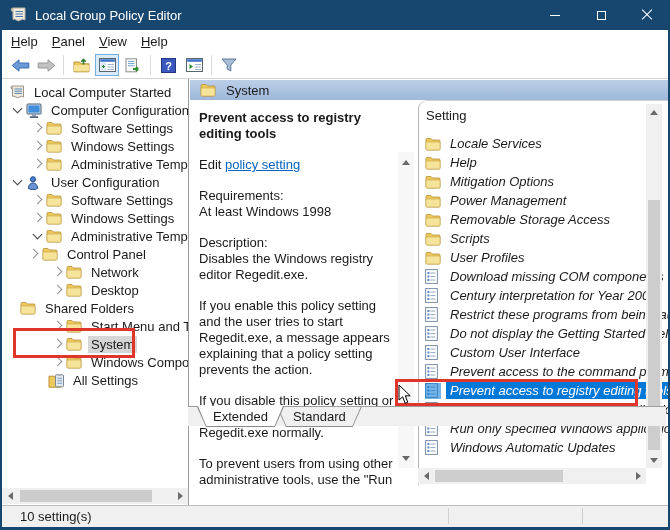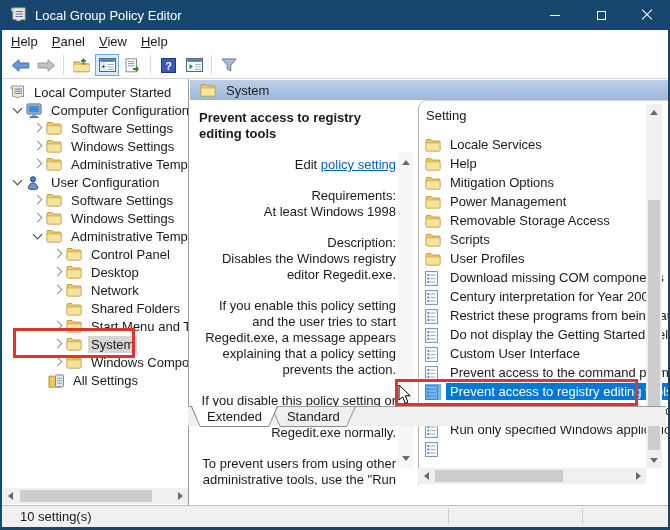--- a/index.html
+++ b/index.html
@@ -63,42 +63,42 @@
   .vthumb { position:absolute; left:2px; width:12px; background:#cdcdcd; }
 
   
   .right-region { position:absolute; left:188px; top:0; width:478px; height:426px; background:#fff; }
   .band { position:absolute; left:0; top:1px; width:478px; height:20px; background:linear-gradient(180deg,#bccfe8,#9db8da); display:flex; align-items:center; padding-left:10px; }
   .band .b-title { margin-left:10px; }
 
   
   .desc-pane { position:absolute; left:0; top:21px; width:210px; height:385px; overflow:hidden; padding:10px 4px 0 9px; }
   .desc-pane h3 { font-size:13px; line-height:16px; margin-bottom:15px; }
-  .desc-pane p { line-height:16px; margin-bottom:15px;text-align:right; }
+  .desc-pane p { line-height:16px; margin-bottom:15px; }
   .desc-pane .tight { margin-bottom:0; }
   .link { color:#0563c1; text-decoration:underline; }
   .vscroll { position:absolute; background:#f0f0f0; width:16px; }
   .vs-desc { left:208px; top:73px; height:316px; background:#f7f7f7; }
 
   
   .list-panel { position:absolute; left:228px; top:21px; width:250px; height:385px; background:#fff; border-left:1px solid #b5b5b5; border-top:1px solid #cfcfcf; border-top-left-radius:9px; overflow:hidden; }
   .list-header { padding:7px 0 0 7px; height:27px; }
   .list-rows { position:absolute; left:0; top:33px; width:250px; }
-  .list-row { display:flex; align-items:flex-end; height:19px; white-space:nowrap; padding-left:6px; }
+  .list-row { display:flex; align-items:center; height:19px; white-space:nowrap; padding-left:6px;font-style:italic; }
   .l-icon { width:16px; height:16px; flex:0 0 16px; display:flex; align-items:center; position:relative; }
   .l-icon.tint::after { content:""; position:absolute; inset:0; background:rgba(0,120,215,.55); }
   .l-label { margin-left:5px; padding:1px 4px; }
   .l-label.sel { background:#0078d7; color:#fff; }
 
   
   .list-vscroll { position:absolute; left:456px; top:25px; width:16px; height:364px; background:#f0f0f0; }
   .list-hscroll { position:absolute; left:228px; top:389px; width:228px; height:16px; background:#f0f0f0; }
 
   
-  .tabrow { position:absolute; left:188px; top:406px; width:478px; height:20px; background:#f0f0f0; border-top:1px solid #9d9d9d; display:flex; padding-left:3px; }
+  .tabrow { position:absolute; left:188px; top:406px; width:478px; height:20px; background:#f0f0f0; border-top:1px solid #9d9d9d; display:flex; padding-left:9px; }
   .tab { position:relative; height:20px; margin-right:-7px; }
   .tab .shape { position:absolute; inset:0; background:#8c8c8c; clip-path:polygon(0 0,100% 0,calc(100% - 9px) 100%,9px 100%); }
   .tab .inner { position:absolute; left:1px; right:1px; top:0; bottom:1px; background:#f0f0f0; clip-path:polygon(0 0,100% 0,calc(100% - 8.4px) 100%,8.4px 100%); }
   .tab.active .inner { background:#fff; top:-1px; }
   .tab .lbl { position:relative; z-index:2; display:block; text-align:center; line-height:19px; padding:0 16px; }
   .tab.active { z-index:2; }
 
   
   .statusbar { position:absolute; left:0; top:505px; width:670px; height:22px; background:#f0f0f0; border-top:1px solid #bdbdbd; display:flex; align-items:center; }
   .statusbar .stxt { margin-left:20px; }
@@ -328,51 +328,51 @@
           <div class="tree-row" style="padding-left: 26px;">
             <span class="chev expanded"></span>
             <span class="t-icon">
               <svg width="16" height="14" viewBox="0 0 16 14">
                 <path d="M1 2.5 C1 1.9 1.4 1.5 2 1.5 L6 1.5 L7.5 3 L14 3 C14.6 3 15 3.4 15 4 L15 12 C15 12.6 14.6 13 14 13 L2 13 C1.4 13 1 12.6 1 12 Z" fill="#edc95c" stroke="#b69137" stroke-width="0.8"></path>
                 <path d="M1 5 L15 5 L15 12 C15 12.6 14.6 13 14 13 L2 13 C1.4 13 1 12.6 1 12 Z" fill="#f7e49b" stroke="#c8a348" stroke-width="0.6"></path>
               </svg>
             </span>
             <span class="t-label">Administrative Templat</span>
           </div>
+          <div class="tree-row" style="padding-left: 22px;">
+            <span class="chev"></span>
+            <span class="t-icon">
+              <svg width="16" height="14" viewBox="0 0 16 14">
+                <path d="M1 2.5 C1 1.9 1.4 1.5 2 1.5 L6 1.5 L7.5 3 L14 3 C14.6 3 15 3.4 15 4 L15 12 C15 12.6 14.6 13 14 13 L2 13 C1.4 13 1 12.6 1 12 Z" fill="#edc95c" stroke="#b69137" stroke-width="0.8"></path>
+                <path d="M1 5 L15 5 L15 12 C15 12.6 14.6 13 14 13 L2 13 C1.4 13 1 12.6 1 12 Z" fill="#f7e49b" stroke="#c8a348" stroke-width="0.6"></path>
+              </svg>
+            </span>
+            <span class="t-label">Control Panel</span>
+          </div>
           <div class="tree-row" style="padding-left: 46px;">
             <span class="chev"></span>
             <span class="t-icon">
               <svg width="16" height="14" viewBox="0 0 16 14">
                 <path d="M1 2.5 C1 1.9 1.4 1.5 2 1.5 L6 1.5 L7.5 3 L14 3 C14.6 3 15 3.4 15 4 L15 12 C15 12.6 14.6 13 14 13 L2 13 C1.4 13 1 12.6 1 12 Z" fill="#edc95c" stroke="#b69137" stroke-width="0.8"></path>
                 <path d="M1 5 L15 5 L15 12 C15 12.6 14.6 13 14 13 L2 13 C1.4 13 1 12.6 1 12 Z" fill="#f7e49b" stroke="#c8a348" stroke-width="0.6"></path>
               </svg>
             </span>
-            <span class="t-label">Control Panel</span>
+            <span class="t-label">Network</span>
           </div>
           <div class="tree-row" style="padding-left: 46px;">
             <span class="chev"></span>
             <span class="t-icon">
               <svg width="16" height="14" viewBox="0 0 16 14">
                 <path d="M1 2.5 C1 1.9 1.4 1.5 2 1.5 L6 1.5 L7.5 3 L14 3 C14.6 3 15 3.4 15 4 L15 12 C15 12.6 14.6 13 14 13 L2 13 C1.4 13 1 12.6 1 12 Z" fill="#edc95c" stroke="#b69137" stroke-width="0.8"></path>
                 <path d="M1 5 L15 5 L15 12 C15 12.6 14.6 13 14 13 L2 13 C1.4 13 1 12.6 1 12 Z" fill="#f7e49b" stroke="#c8a348" stroke-width="0.6"></path>
               </svg>
             </span>
             <span class="t-label">Desktop</span>
           </div>
-          <div class="tree-row" style="padding-left: 46px;">
-            <span class="chev"></span>
-            <span class="t-icon">
-              <svg width="16" height="14" viewBox="0 0 16 14">
-                <path d="M1 2.5 C1 1.9 1.4 1.5 2 1.5 L6 1.5 L7.5 3 L14 3 C14.6 3 15 3.4 15 4 L15 12 C15 12.6 14.6 13 14 13 L2 13 C1.4 13 1 12.6 1 12 Z" fill="#edc95c" stroke="#b69137" stroke-width="0.8"></path>
-                <path d="M1 5 L15 5 L15 12 C15 12.6 14.6 13 14 13 L2 13 C1.4 13 1 12.6 1 12 Z" fill="#f7e49b" stroke="#c8a348" stroke-width="0.6"></path>
-              </svg>
-            </span>
-            <span class="t-label">Network</span>
-          </div>
-          <div class="tree-row" style="padding-left: 46px; align-items: flex-end;">
+          <div class="tree-row" style="">
             <span class="t-spacer"></span>
             <span class="t-icon">
               <svg width="16" height="14" viewBox="0 0 16 14">
                 <path d="M1 2.5 C1 1.9 1.4 1.5 2 1.5 L6 1.5 L7.5 3 L14 3 C14.6 3 15 3.4 15 4 L15 12 C15 12.6 14.6 13 14 13 L2 13 C1.4 13 1 12.6 1 12 Z" fill="#edc95c" stroke="#b69137" stroke-width="0.8"></path>
                 <path d="M1 5 L15 5 L15 12 C15 12.6 14.6 13 14 13 L2 13 C1.4 13 1 12.6 1 12 Z" fill="#f7e49b" stroke="#c8a348" stroke-width="0.6"></path>
               </svg>
             </span>
             <span class="t-label">Shared Folders</span>
           </div>
           <div class="tree-row" style="padding-left: 46px;">
@@ -661,20 +661,21 @@
                 <svg width="13" height="15" viewBox="0 0 13 15">
                   <rect x="0.6" y="0.6" width="11.8" height="13.8" fill="#fff" stroke="#7a8ea6"></rect>
                   <rect x="2.4" y="3" width="2" height="2" fill="#5b87c5"></rect>
                   <rect x="5.4" y="3.5" width="5" height="1.1" fill="#9ab0c8"></rect>
                   <rect x="2.4" y="6.5" width="2" height="2" fill="#5b87c5"></rect>
                   <rect x="5.4" y="7" width="5" height="1.1" fill="#9ab0c8"></rect>
                   <rect x="2.4" y="10" width="2" height="2" fill="#5b87c5"></rect>
                   <rect x="5.4" y="10.5" width="5" height="1.1" fill="#9ab0c8"></rect>
                 </svg>
               </span>
+              <span class="l-label">Windows Automatic Updates</span>
             </div>
           </div>
       </div>
       <div class="list-vscroll">
         <span class="arrow" style="left:0;top:0;">
             <span class="tri-u"></span>
           </span>
         <span class="vthumb" style="top:96px;height:250px;"></span>
         <span class="arrow" style="left:0;bottom:0;">
             <span class="tri-d"></span>

